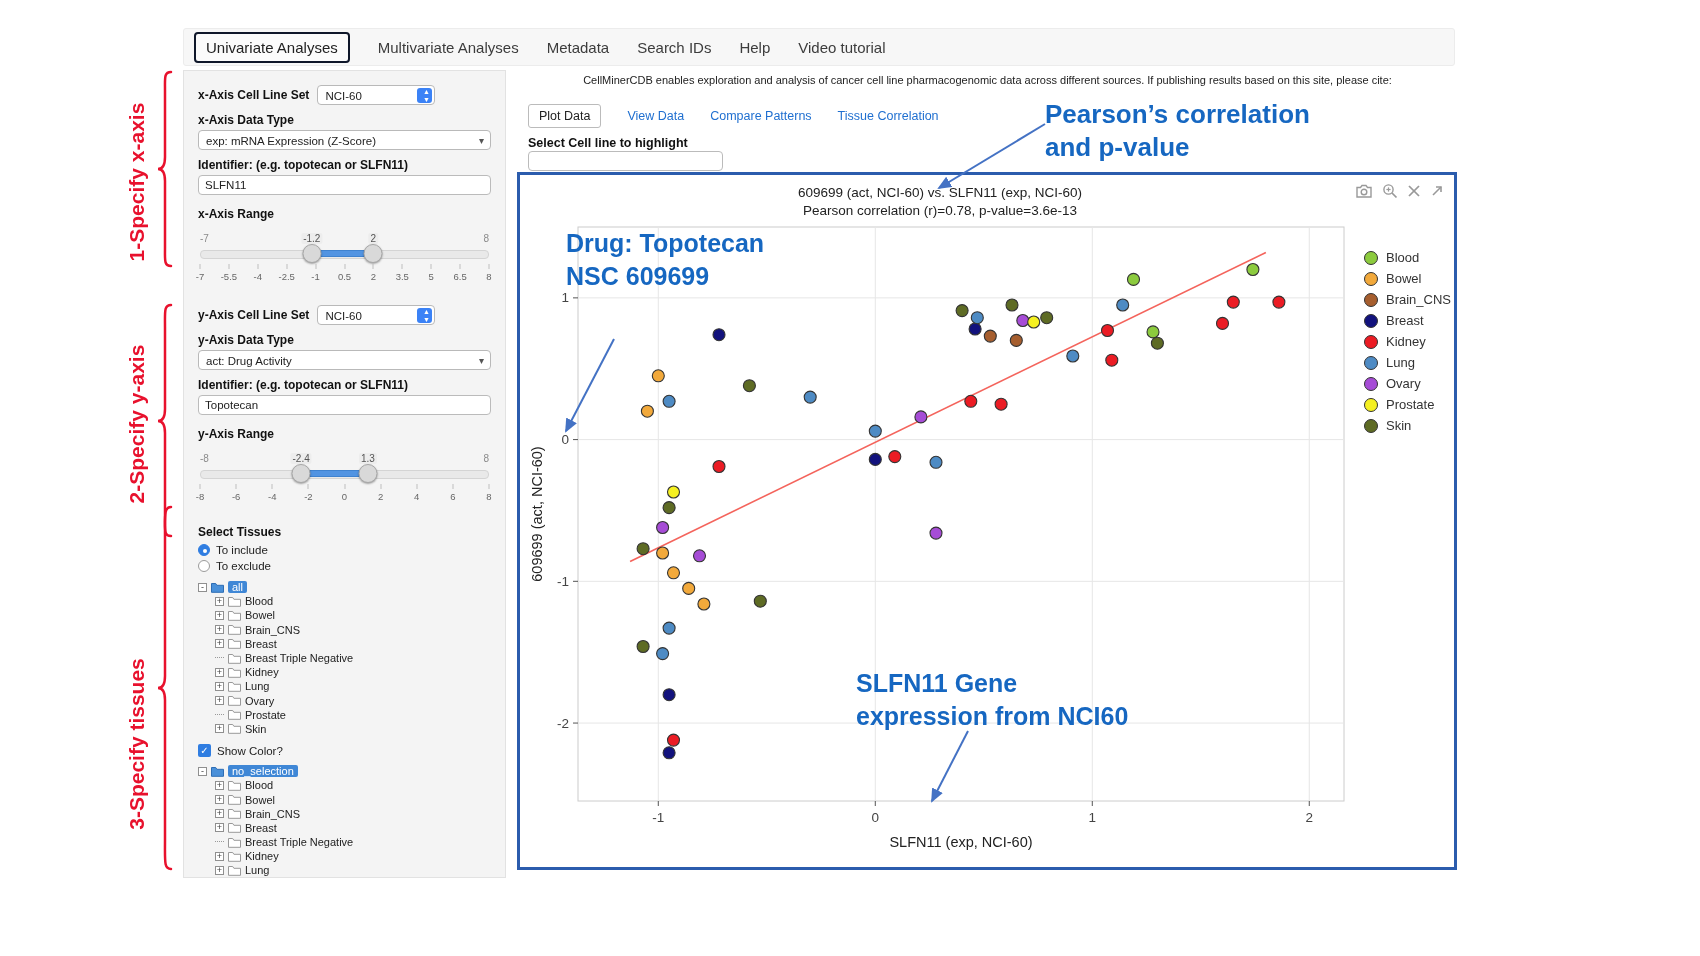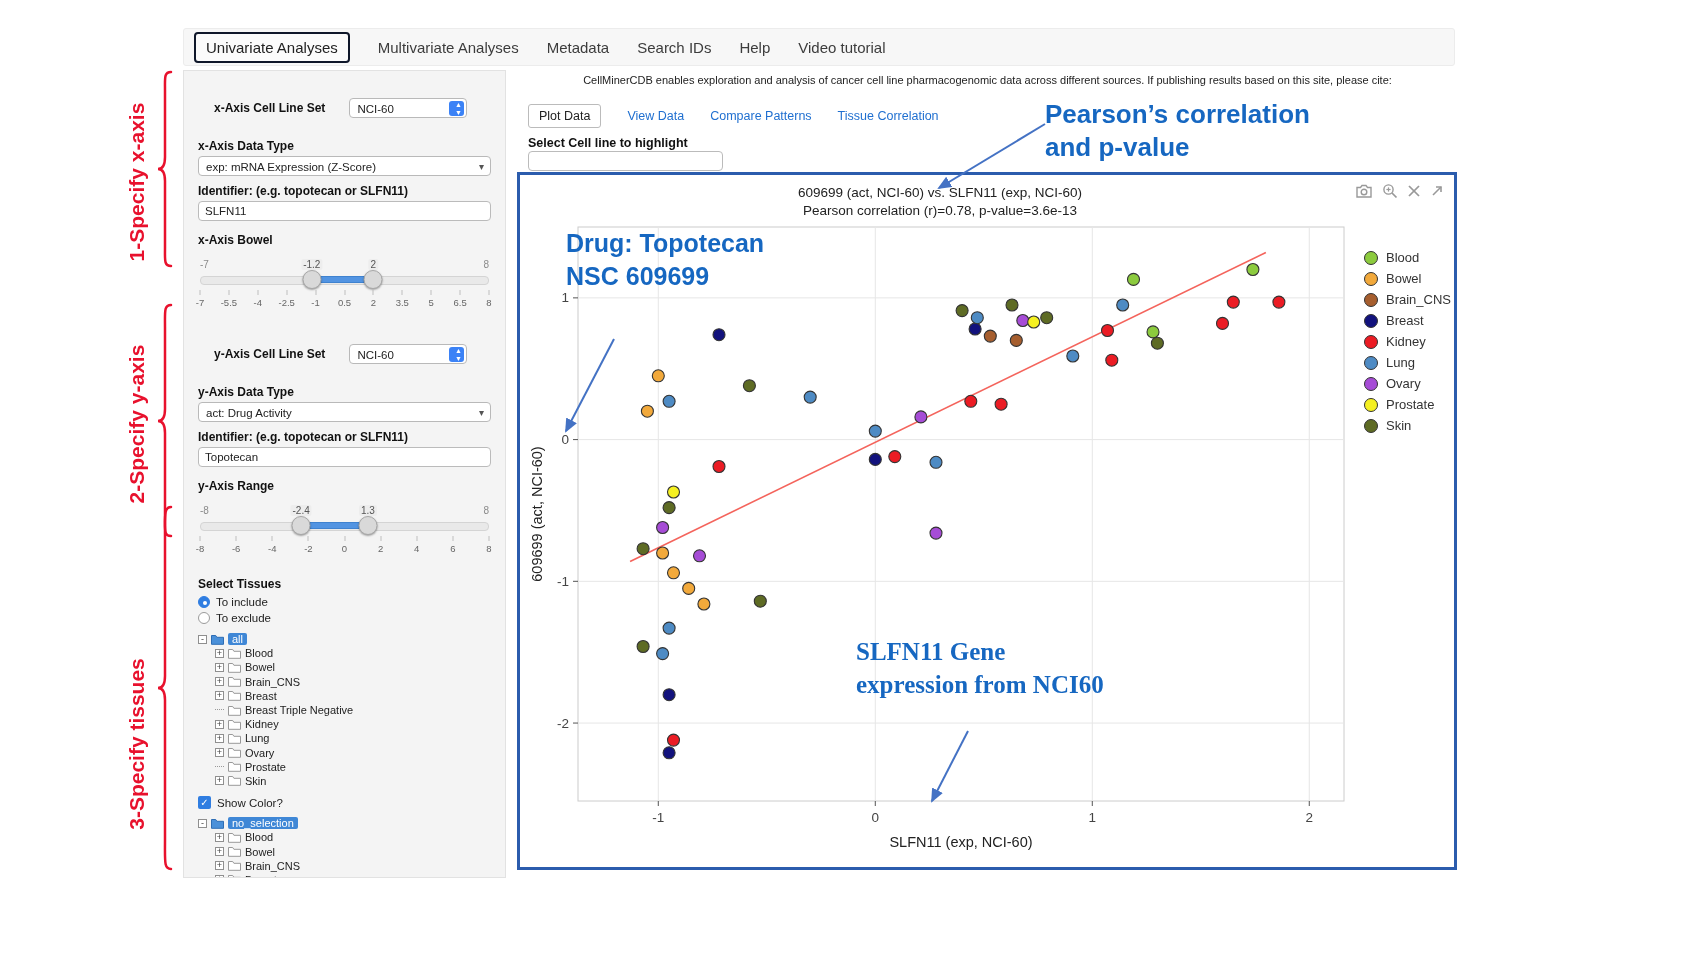--- a/index.html
+++ b/index.html
@@ -11,21 +11,21 @@
   .nav-item.active{border:2px solid #0f172a;border-radius:4px;padding:5px 10px;background:#fbfbfb;color:#222;}
 
   
   .step-label{position:absolute;color:#e8112d;font-weight:bold;font-size:21px;white-space:nowrap;transform:rotate(-90deg);}
   .brace{position:absolute;}
 
   
   #sidebar{position:absolute;left:183px;top:70px;width:323px;height:808px;background:#f4f4f4;border:1px solid #e2e2e2;box-sizing:border-box;padding:12px 14px;overflow:hidden;}
   .f-label{font-size:12px;font-weight:bold;color:#111;margin:8px 0 3px;}
   .inline-row{display:flex;align-items:center;gap:8px;margin-top:2px;}
-  .inline-row .f-label{margin:16px;}
+  .inline-row .f-label{margin:0;}
   .sel{position:relative;background:#fff;border:1px solid #b9b9b9;border-radius:4px;font-size:11.5px;color:#222;height:20px;line-height:20px;padding:0 22px 0 7px;box-sizing:border-box;white-space:nowrap;overflow:hidden;}
   .sel.mac::after{content:"";position:absolute;right:2px;top:2px;width:15px;height:15px;background:#3b82f6;border-radius:3px;}
   .sel.mac .chev{position:absolute;right:4.5px;top:2px;z-index:1;color:#fff;font-size:7px;line-height:7.5px;letter-spacing:0;}
   .sel.plain::after{content:"▾";position:absolute;right:6px;top:0;color:#555;font-size:10px;}
   .sel.narrow{width:118px;}
   .sel.wide{width:100%;}
   .txt{display:block;background:#fff;border:1px solid #bbb;border-radius:4px;height:20px;font-size:11.5px;padding:0 6px;width:100%;box-sizing:border-box;color:#222;font-family:"Liberation Sans",sans-serif;}
 
   
   .slider{position:relative;height:54px;margin:16px 2px 0 2px;}
@@ -109,21 +109,21 @@
 
   <div id="sidebar">
     <div class="inline-row">
       <div class="f-label">x-Axis Cell Line Set</div>
       <div class="sel mac narrow"><span>NCI-60</span><span class="chev">▲<br>▼</span></div>
     </div>
     <div class="f-label">x-Axis Data Type</div>
     <div class="sel plain wide"><span>exp: mRNA Expression (Z-Score)</span></div>
     <div class="f-label">Identifier: (e.g. topotecan or SLFN11)</div>
     <input class="txt" value="SLFN11" style="">
-    <div class="f-label" style="margin-top:12px;">x-Axis Bowel</div>
+    <div class="f-label" style="margin-top:12px;">x-Axis Range</div>
     <div class="slider" id="x-slider">
         <div class="sl-end" style="left:0">-7</div>
         <div class="sl-end" style="right:0">8</div>
         <div class="sl-track"></div>
         <div class="sl-bar" style="left:38.67%;width:21.33%"></div>
         <div class="sl-val" style="left:38.67%">-1.2</div>
         <div class="sl-handle" style="left:38.67%"></div>
         <div class="sl-val" style="left:60.00%">2</div>
         <div class="sl-handle" style="left:60.00%"></div>
         <div class="sl-scale">
@@ -569,21 +569,21 @@
     </div>
     <svg class="arrow-svg" style="left:36px;top:158px;" width="72" height="108">
       <defs>
           <marker id="ah2" markerWidth="8" markerHeight="8" refX="6" refY="3" orient="auto">
             <path d="M0,0 L7,3 L0,6 z" fill="#4472c4"></path>
           </marker>
         </defs>
       <line x1="58" y1="6" x2="10" y2="98" stroke="#4472c4" stroke-width="2" marker-end="url(#ah2)"></line>
     </svg>
 
-    <div class="blue-ann" style="left:336px;top:460px;font-family:Liberation Serif, serif;">
+    <div class="blue-ann" style="left:336px;top:492px;">
       <div>SLFN11 Gene</div>
       <div>expression from NCI60</div>
     </div>
     <svg class="arrow-svg" style="left:398px;top:550px;" width="64" height="84">
       <defs>
           <marker id="ah3" markerWidth="8" markerHeight="8" refX="6" refY="3" orient="auto">
             <path d="M0,0 L7,3 L0,6 z" fill="#4472c4"></path>
           </marker>
         </defs>
       <line x1="50" y1="6" x2="14" y2="76" stroke="#4472c4" stroke-width="2" marker-end="url(#ah3)"></line>

